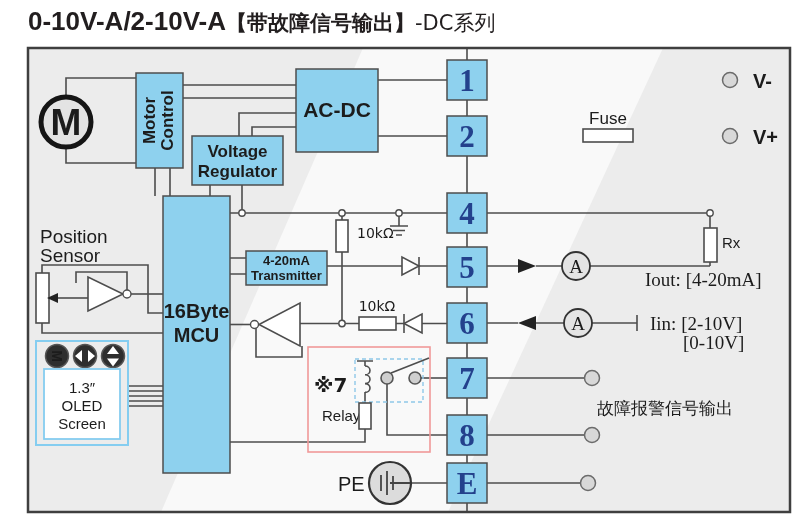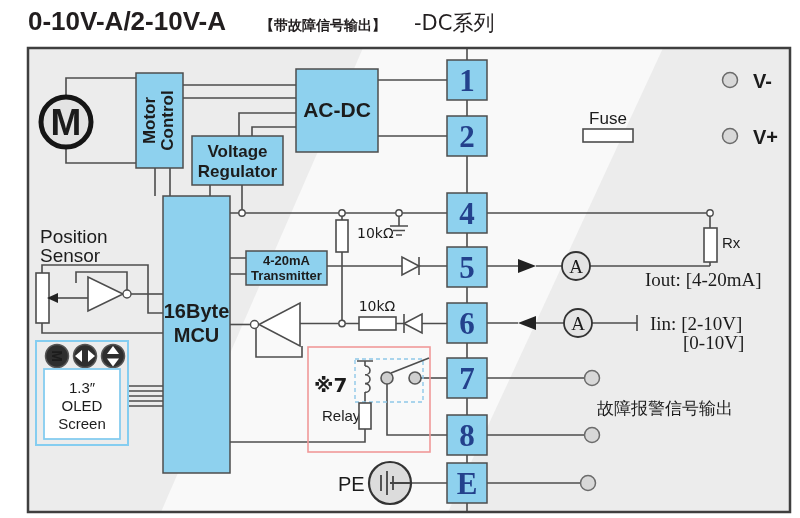--- a/index.html
+++ b/index.html
@@ -1,21 +1,21 @@
 <!DOCTYPE html>
 <html><head>
 <meta charset="utf-8">
 <style>
   html,body{margin:0;padding:0;background:#fff;}
   .stage{position:relative;width:800px;height:518px;background:#fff;overflow:hidden;
          font-family:"Liberation Sans","DejaVu Sans",sans-serif;}
   .title{position:absolute;left:28px;top:6px;display:flex;align-items:baseline;
-         color:#221e1f;white-space:nowrap;gap:28px;}
+         color:#221e1f;white-space:nowrap;}
   .title .model{font-size:26px;font-weight:bold;letter-spacing:0px;}
-  .title .feature{font-size:14px;font-weight:bold;margin-left:6px;font-family:"DejaVu Sans","Liberation Sans",sans-serif;}
+  .title .feature{font-size:21px;font-weight:bold;font-family:"DejaVu Sans","Liberation Sans",sans-serif;}
   .title .series{font-size:21px;font-weight:normal;font-family:"DejaVu Sans","Liberation Sans",sans-serif;}
   svg{position:absolute;left:0;top:0;}
   svg text{font-family:"Liberation Sans","DejaVu Sans",sans-serif;fill:#1c1c1c;}
   .serif{font-family:"Liberation Serif","DejaVu Serif",serif;}
   .cjk{font-family:"DejaVu Sans","Liberation Sans",sans-serif;}
   .term-num{font-family:"Liberation Serif","DejaVu Serif",serif;font-weight:bold;fill:#23418c;}
   .wire{stroke:#4d4d4d;stroke-width:1.6;fill:none;}
   .blk{fill:#8ed1ee;stroke:#4d4d4d;stroke-width:1.5;}
   .comp{fill:#ffffff;stroke:#4d4d4d;stroke-width:1.6;}
   .junc{fill:#ffffff;stroke:#4d4d4d;stroke-width:1.4;}

